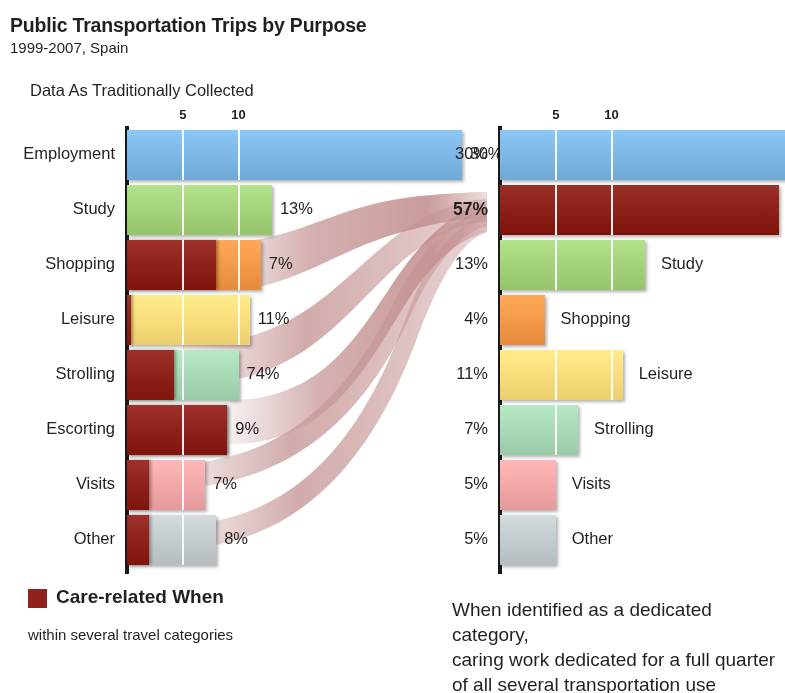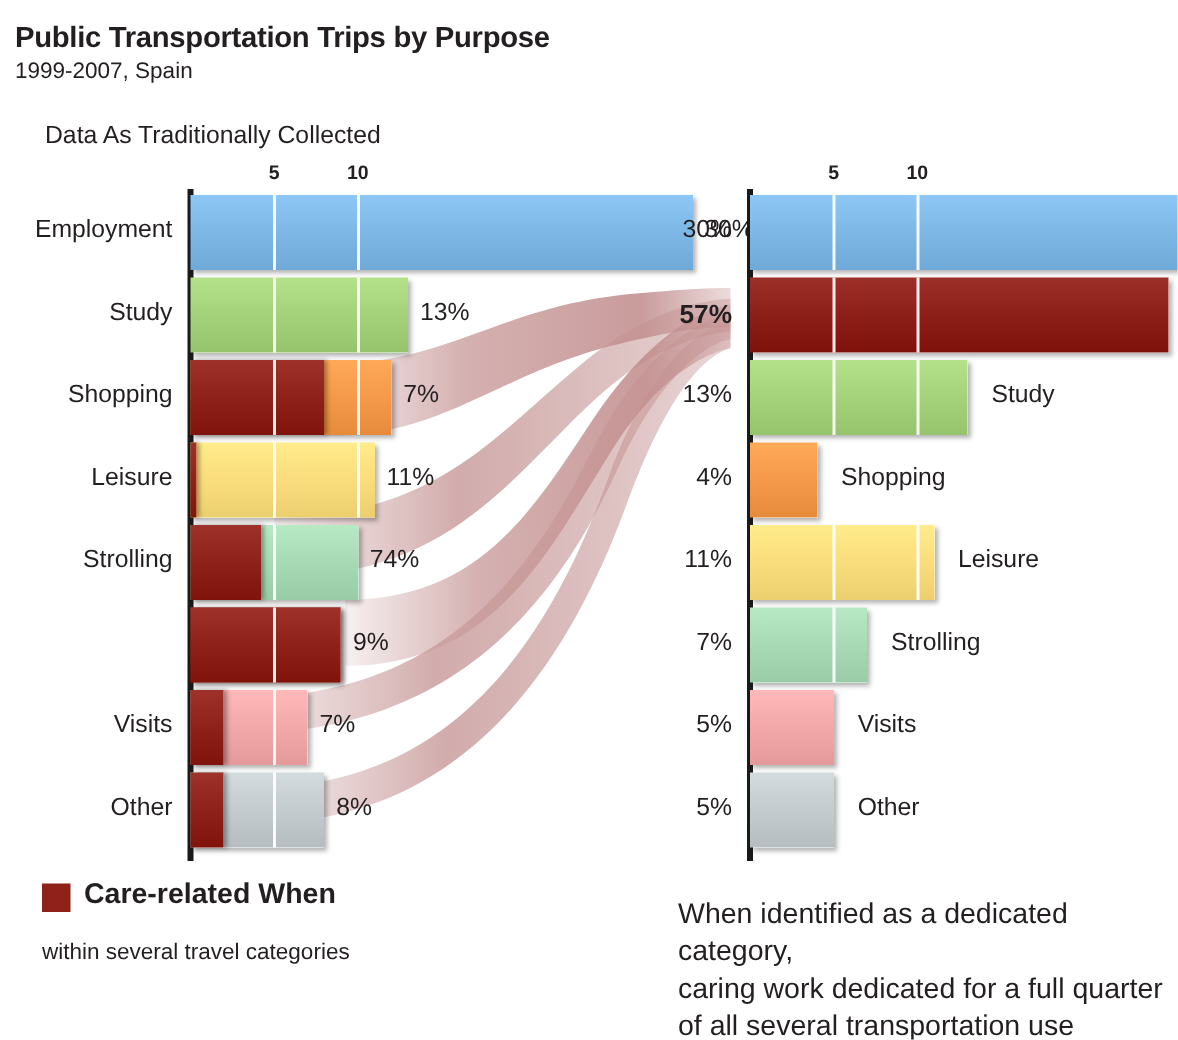--- a/index.html
+++ b/index.html
@@ -161,20 +161,21 @@
         <div class="care" style="width: 46.83px; background: linear-gradient(rgb(158, 49, 41) 0%, rgb(142, 33, 25) 50%, rgb(128, 19, 11) 100%);"></div>
         <div class="grid-line" style="top: 0px; bottom: 0px; left: 54.75px;"></div>
       </div>
       <div class="cat-label" style="top: 364px; left: 0px; width: 115px; text-align: right;">Strolling</div>
       <div class="val-label" style="top: 364px; left: 246.5px;">74%</div>
       <div class="bar" style="top: 405px; height: 50px; width: 100.35px; left: 127px;">
         <div class="fill" style="background: linear-gradient(rgb(156, 47, 39) 0%, rgb(142, 33, 25) 45%, rgb(126, 17, 9) 100%);"></div>
         <div class="care" style="width: 100.35px; background: linear-gradient(rgb(158, 49, 41) 0%, rgb(142, 33, 25) 50%, rgb(128, 19, 11) 100%);"></div>
         <div class="grid-line" style="top: 0px; bottom: 0px; left: 54.75px;"></div>
       </div>
+      <div class="cat-label" style="top: 419px; left: 0px; width: 115px; text-align: right;">Escorting</div>
       <div class="val-label" style="top: 419px; left: 235.35px;">9%</div>
       <div class="bar" style="top: 460px; height: 50px; width: 78.05px; left: 127px;">
         <div class="fill" style="background: linear-gradient(rgb(255, 184, 184) 0%, rgb(244, 170, 170) 45%, rgb(228, 154, 154) 100%);"></div>
         <div class="care" style="width: 22.3px; background: linear-gradient(rgb(158, 49, 41) 0%, rgb(142, 33, 25) 50%, rgb(128, 19, 11) 100%);"></div>
         <div class="grid-line" style="top: 0px; bottom: 0px; left: 54.75px;"></div>
       </div>
       <div class="cat-label" style="top: 474px; left: 0px; width: 115px; text-align: right;">Visits</div>
       <div class="val-label" style="top: 474px; left: 213.05px;">7%</div>
       <div class="bar" style="top: 515px; height: 50px; width: 89.2px; left: 127px;">
         <div class="fill" style="background: linear-gradient(rgb(212, 219, 223) 0%, rgb(198, 205, 209) 45%, rgb(182, 189, 193) 100%);"></div>

